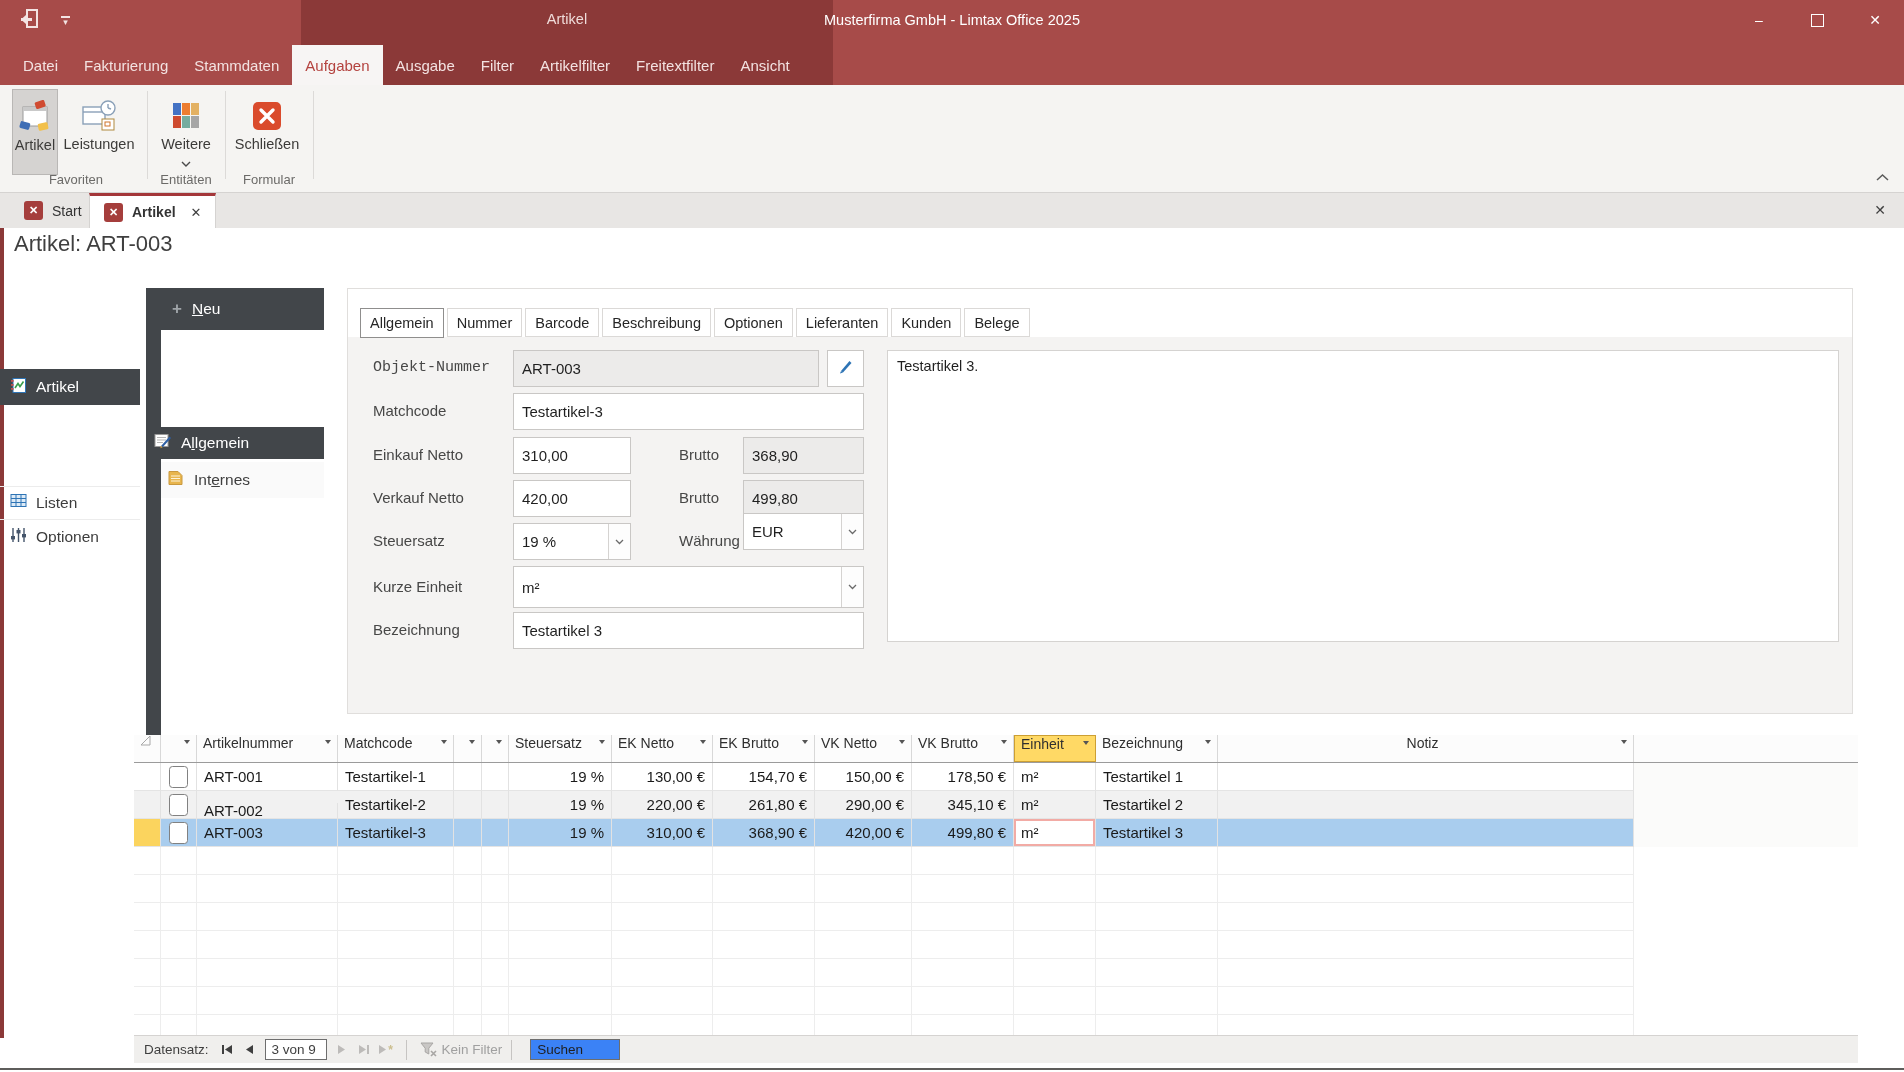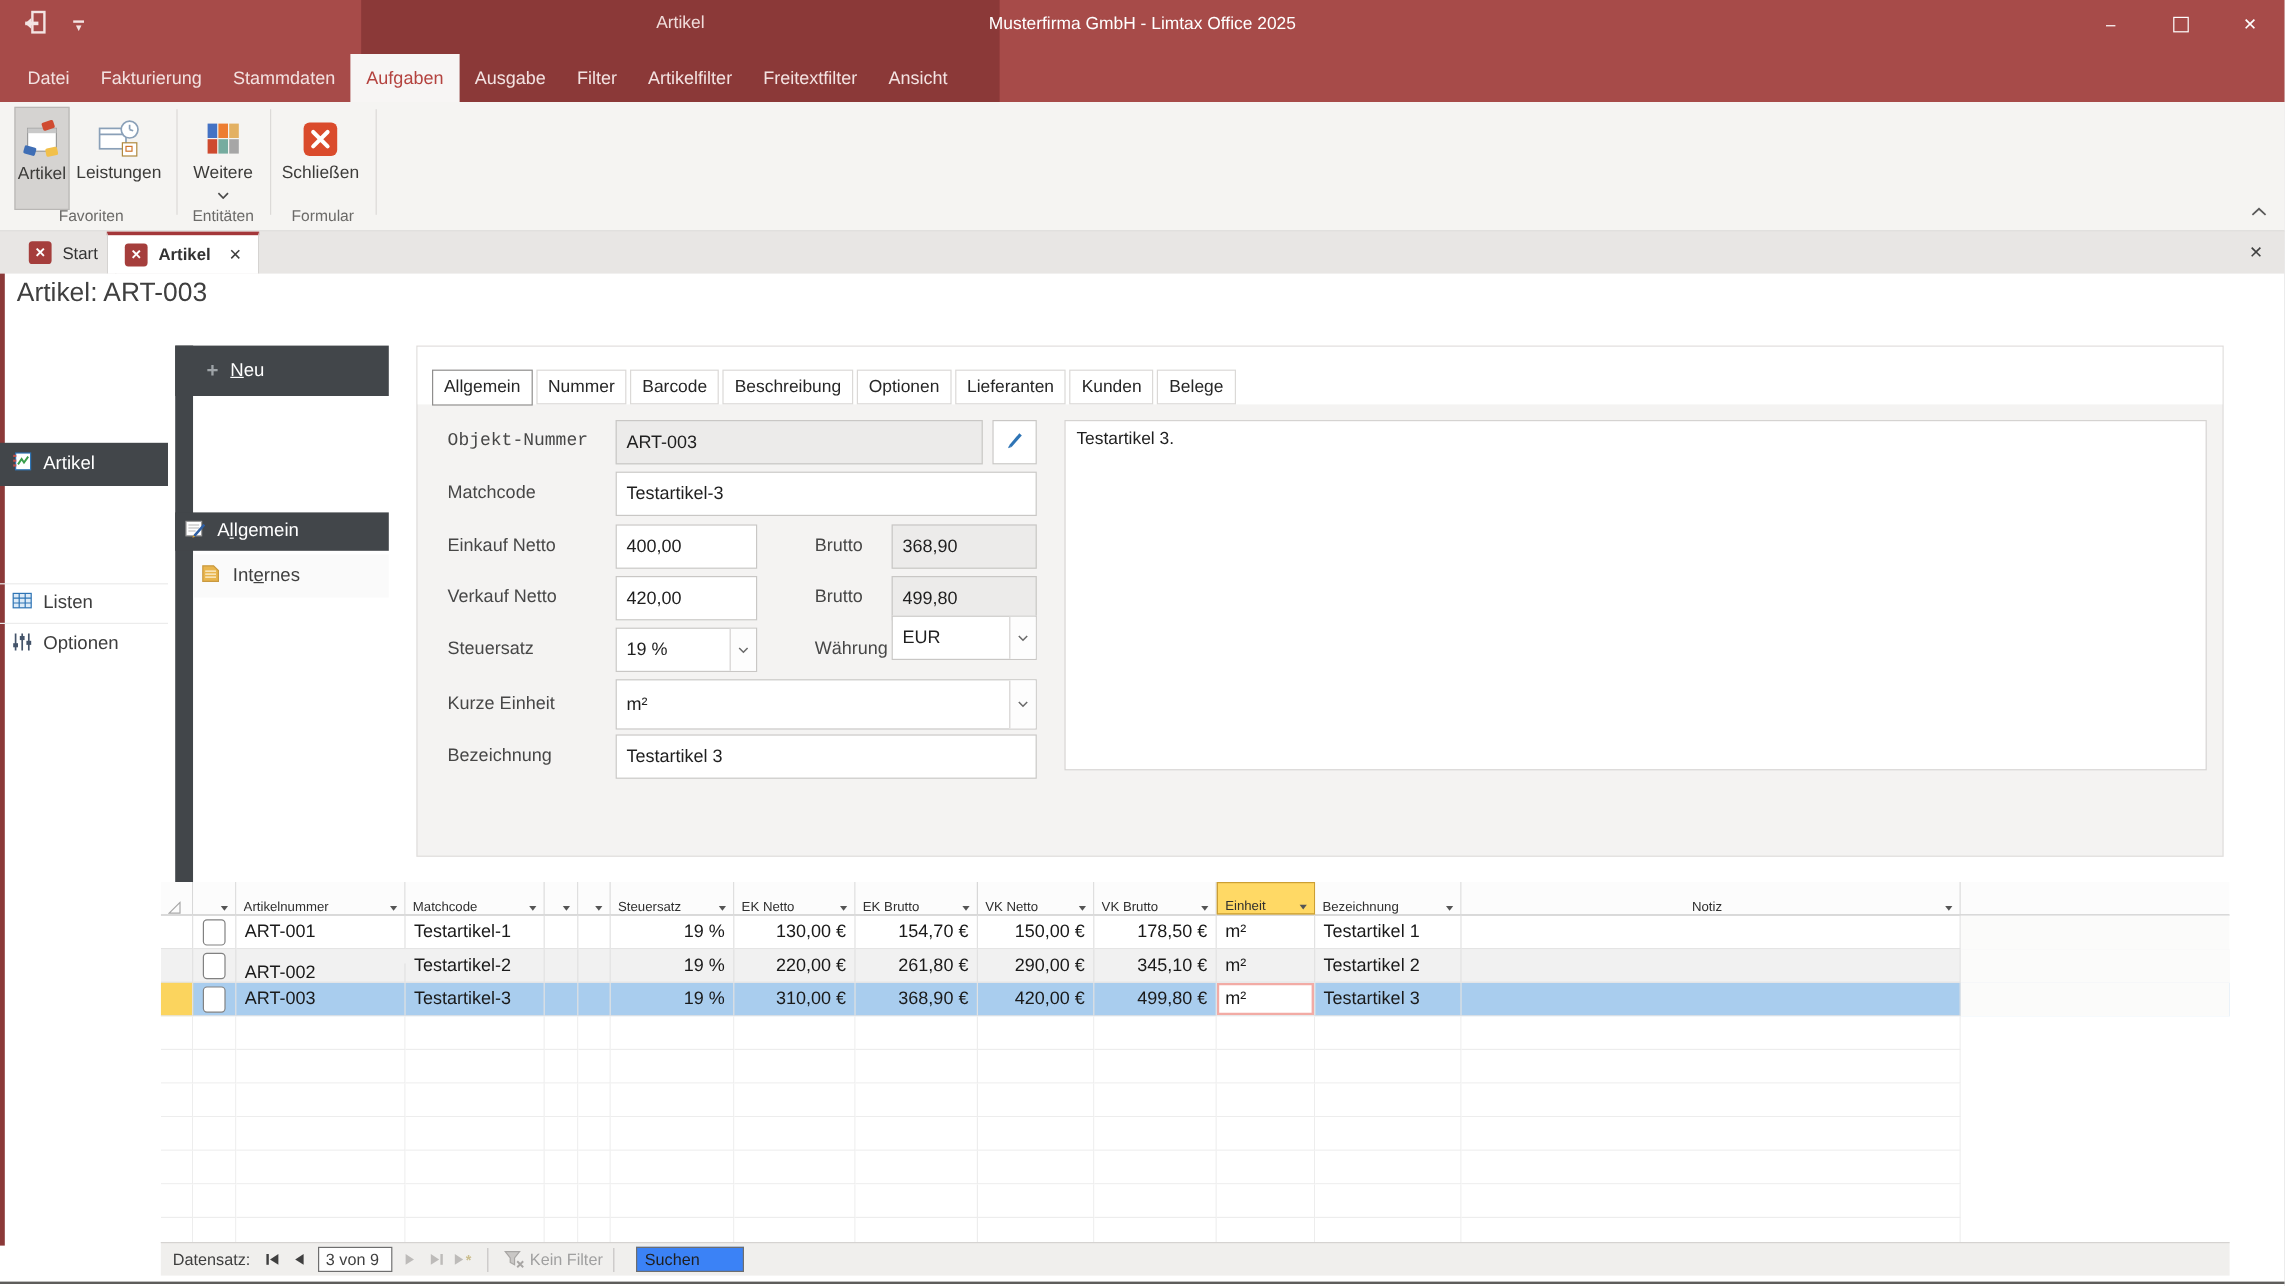--- a/index.html
+++ b/index.html
@@ -80,21 +80,21 @@
   .editbtn{position:absolute;background:#ffffff;border:1px solid #c9c7c5;box-sizing:border-box;
            display:flex;align-items:center;justify-content:center;}
   .notes{position:absolute;background:#ffffff;border:1px solid #d5d3d1;box-sizing:border-box;
          font-size:14.5px;color:#1f1f1f;padding:7px 9px;}
   
   .grid{position:absolute;left:134px;top:735px;width:1724px;height:300px;overflow:hidden;
         background:#ffffff;}
   .grow{display:flex;height:28px;box-sizing:border-box;}
   .ghead{border-bottom:1px solid #9b9b9b;height:28px;}
   .th{box-sizing:border-box;background:#fcfcfc;border-right:1px solid #d8d8d8;display:flex;
-      align-items:flex-end;justify-content:space-between;padding:0 6px;font-size:11px;color:#2f2f2f;
+      align-items:flex-start;justify-content:space-between;padding:0 6px;font-size:14px;color:#2f2f2f;
       position:relative;}
   .th.hl{background:#ffd965;border:1px solid #cc9f33;}
   .th .cap{white-space:nowrap;overflow:hidden;}
   .sortarrow{width:0;height:0;border:3.5px solid transparent;border-top:4.5px solid #555;
              margin-top:5px;flex:none;}
   .td{box-sizing:border-box;border-right:1px solid #e2e2e2;border-bottom:1px solid #e4e4e4;
       display:flex;align-items:center;padding:0 7px;font-size:15px;color:#1a1a1a;white-space:nowrap;
       overflow:hidden;}
   .td.r{justify-content:flex-end;}
   .row-white{background:#ffffff;}
@@ -346,21 +346,21 @@
           <polygon points="3,12 11.5,2 13.5,4 5,13.4" fill="#2e74b5"></polygon>
           <polygon points="3,12 5,13.4 2,14.5" fill="#2e74b5"></polygon>
         </svg>
       </span>
     </div>
 
     <div class="flabel" style="left:25px;top:113px;">Matchcode</div>
     <div class="fld" style="left:165px;top:104px;width:351px;height:37px;">Testartikel-3</div>
 
     <div class="flabel" style="left:25px;top:157px;">Einkauf Netto</div>
-    <div class="fld" style="left:165px;top:148px;width:118px;height:37px;">400,00</div>
+    <div class="fld" style="left:165px;top:148px;width:118px;height:37px;">310,00</div>
     <div class="flabel" style="left:331px;top:157px;">Brutto</div>
     <div class="fld ro" style="left:395px;top:148px;width:121px;height:37px;">368,90</div>
 
     <div class="flabel" style="left:25px;top:200px;">Verkauf Netto</div>
     <div class="fld" style="left:165px;top:191px;width:118px;height:37px;">420,00</div>
     <div class="flabel" style="left:331px;top:200px;">Brutto</div>
     <div class="fld ro" style="left:395px;top:191px;width:121px;height:37px;">499,80</div>
 
     <div class="flabel" style="left:25px;top:243px;">Steuersatz</div>
     <div class="fld combo" style="left:165px;top:234px;width:118px;height:37px;">

